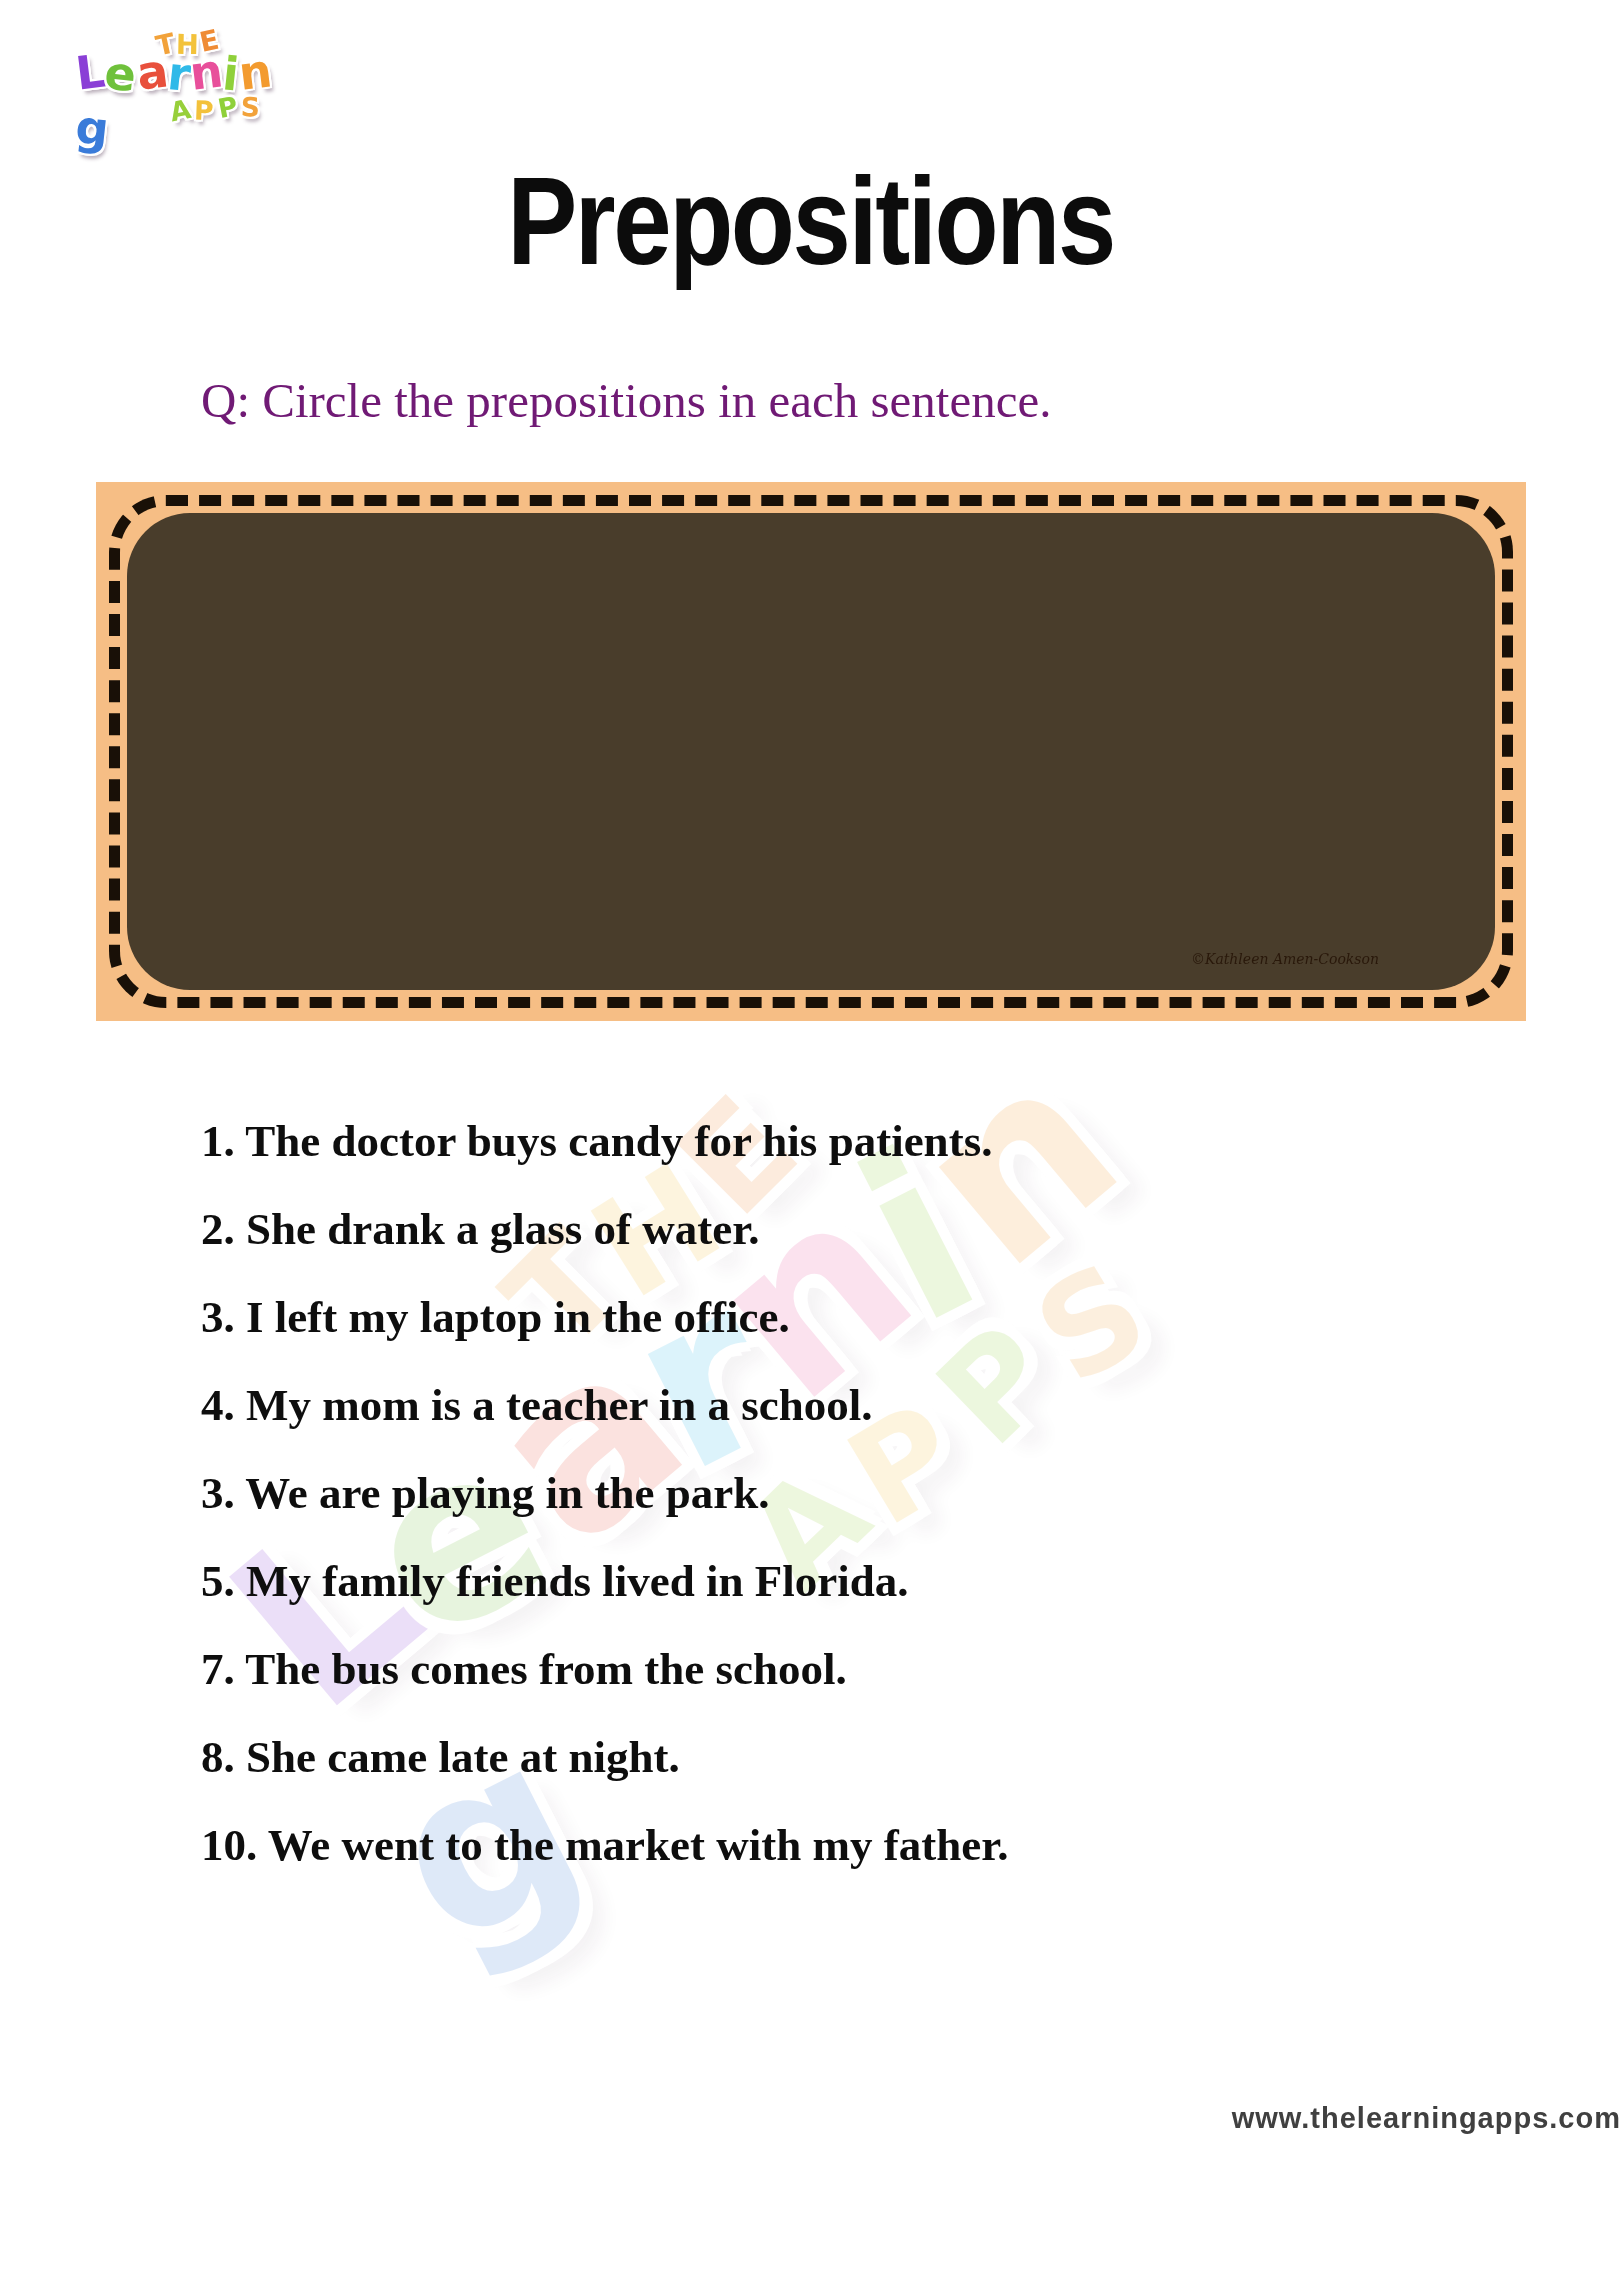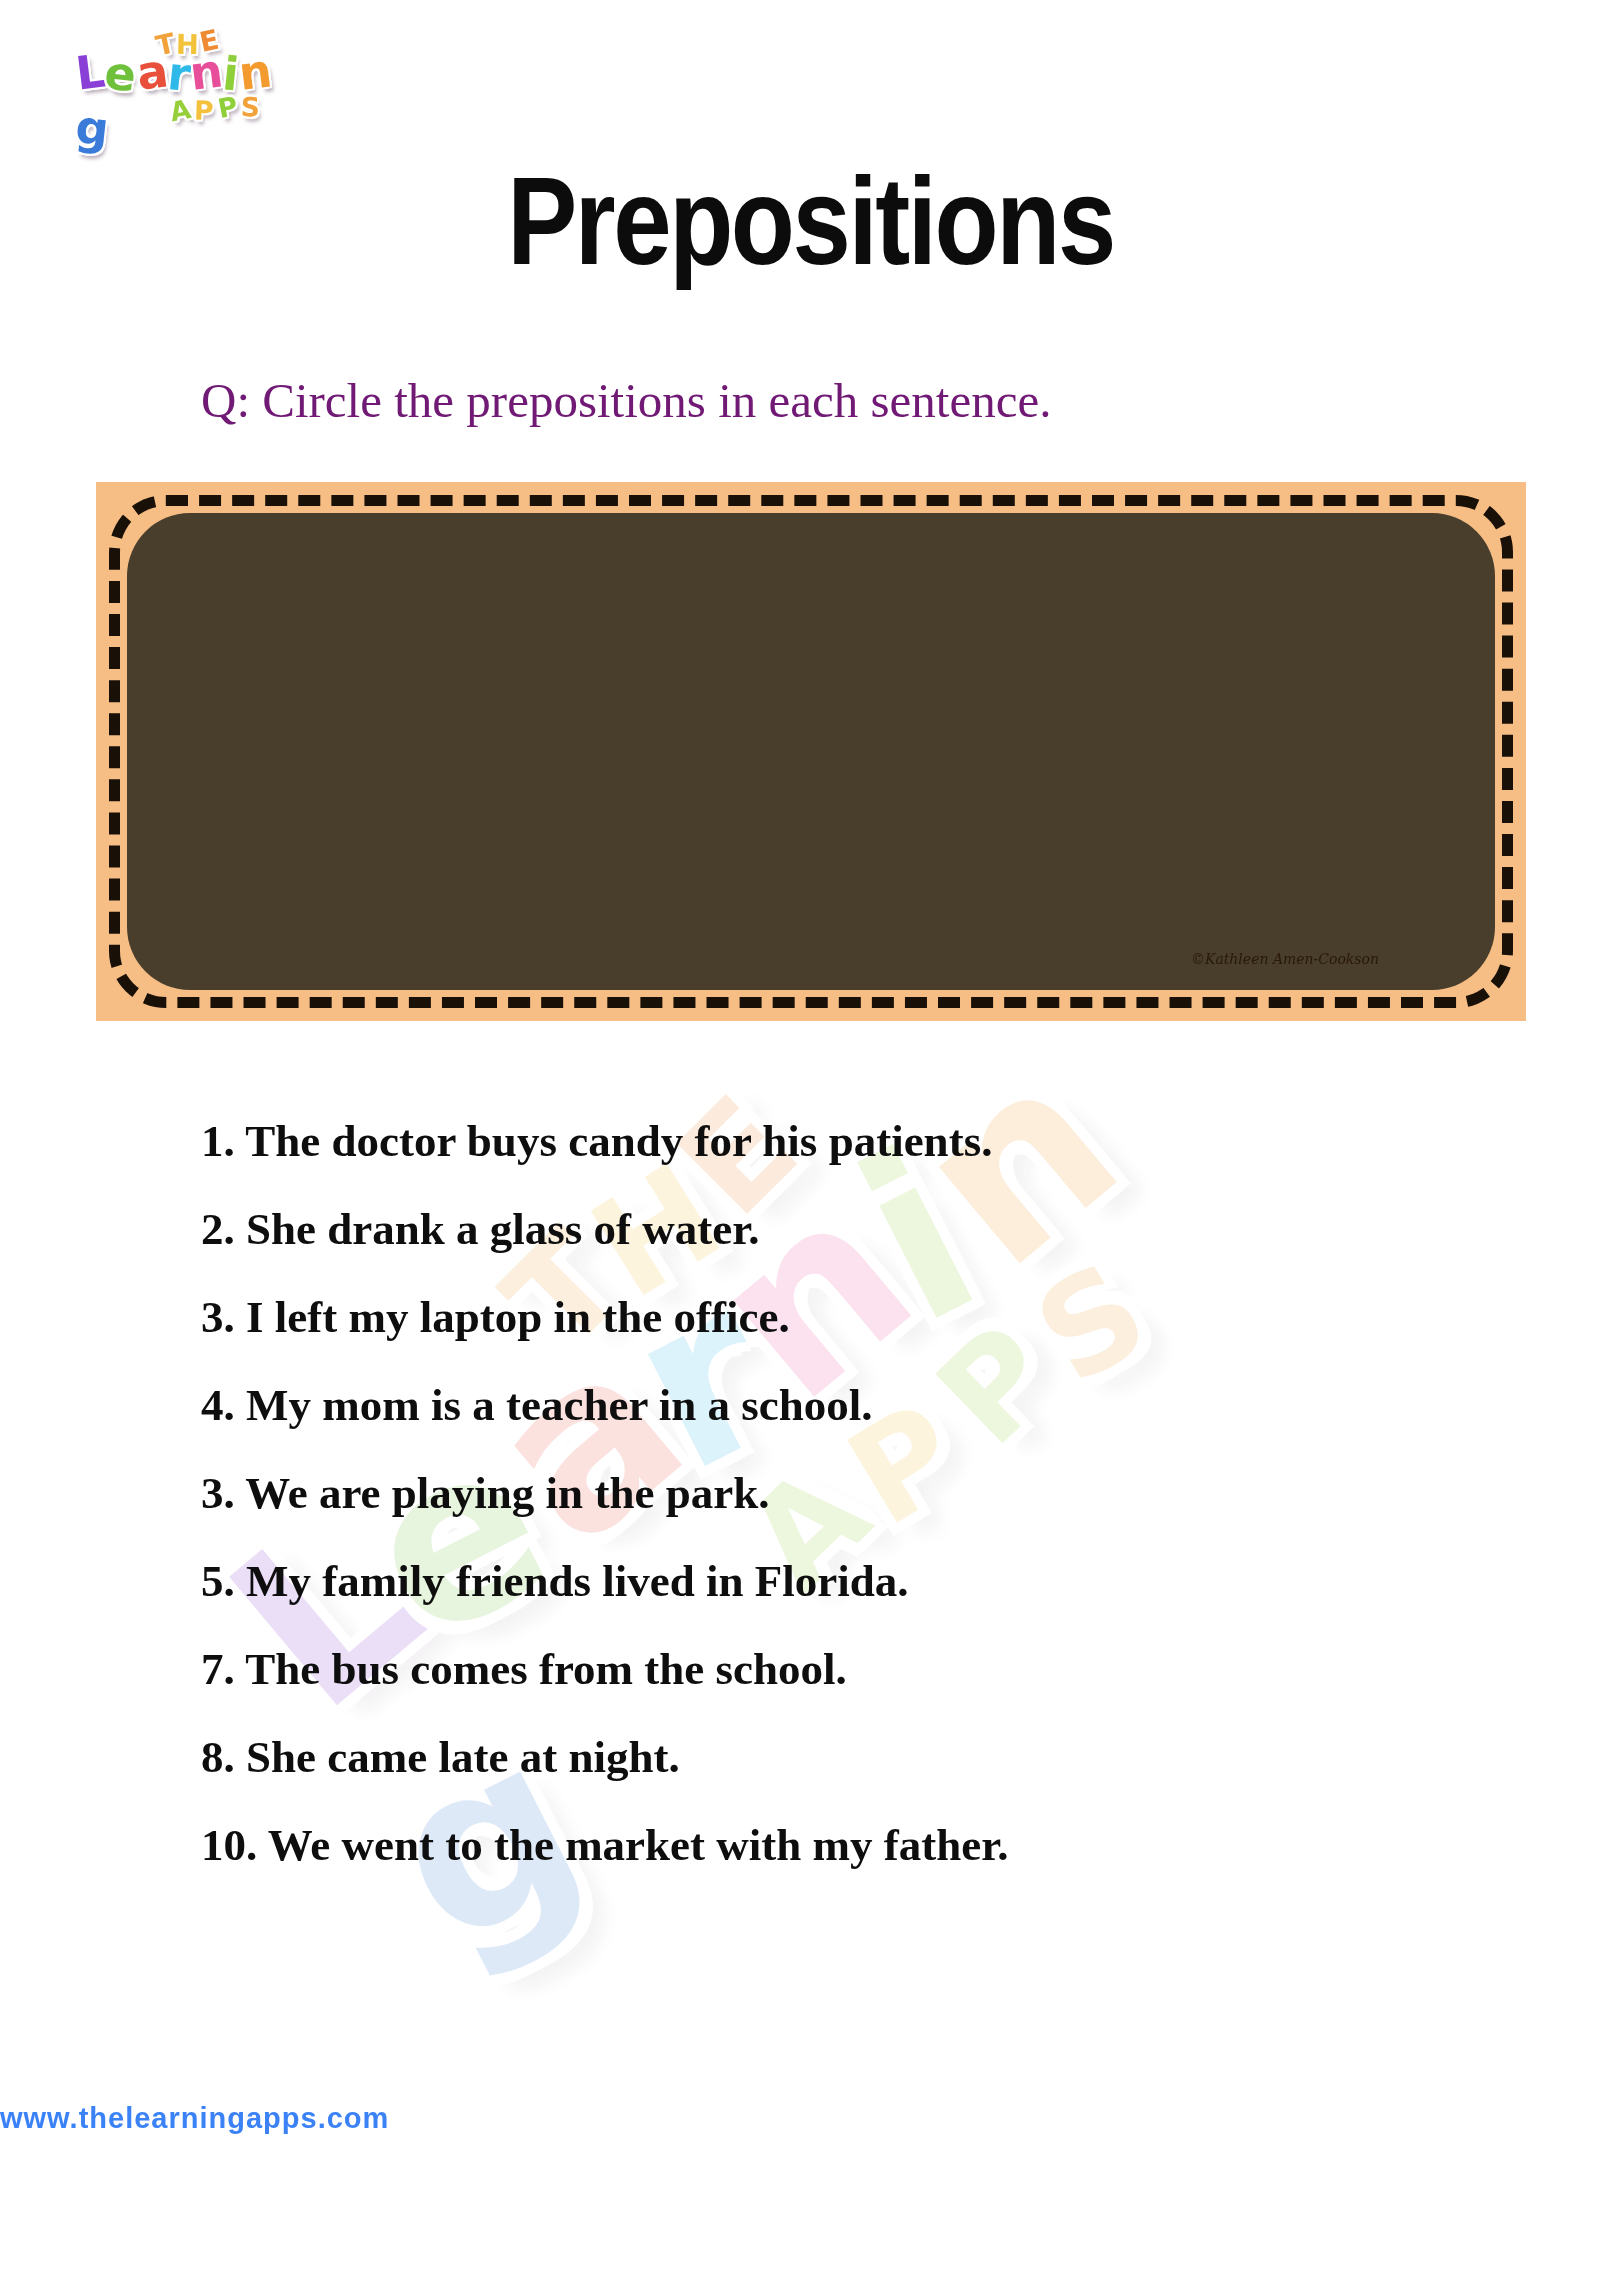--- a/index.html
+++ b/index.html
@@ -56,23 +56,23 @@
   .banner-def.line2 { top:337px; }
   .banner-attribution { position:absolute; right:147px; top:469px; font-size:14px;
     font-style:italic; color:#241205; opacity:.85; font-family:"DejaVu Serif", serif; }
 
   
   .sentence-list { position:absolute; left:201px; top:1117px; width:1225px; }
   .sentence-item { font-family:"Liberation Serif", serif; font-size:45px;
     line-height:49px; color:#0e0e0e; margin-bottom:39px; white-space:nowrap;font-weight:bold; }
 
   
-  .footer-url { position:absolute; top:2102px; left:0; width:100%; text-align:left;
+  .footer-url { position:absolute; top:2102px; left:0; width:100%; text-align:right;
     font-family:"Liberation Sans", sans-serif; font-weight:bold; font-size:29px;
-    letter-spacing:1px; color:#3b82f6; }
+    letter-spacing:1px; color:#404040; }
 </style>
 </head>
 <body>
 
 <div class="watermark">
   <div class="logo-block">
     <div class="logo-the"><span style="color: rgb(242, 162, 58);">T</span><span style="color: rgb(243, 194, 59);">H</span><span style="color: rgb(239, 139, 53);">E</span></div>
     <div class="logo-learning"><span style="color: rgb(138, 63, 214);">L</span><span style="color: rgb(111, 193, 59);">e</span><span style="color: rgb(232, 80, 60);">a</span><span style="color: rgb(47, 185, 232);">r</span><span style="color: rgb(232, 79, 155);">n</span><span style="color: rgb(143, 208, 58);">i</span><span style="color: rgb(243, 155, 47);">n</span><span style="color: rgb(58, 123, 217);">g</span></div>
     <div class="logo-apps"><span style="color: rgb(151, 207, 58);">A</span><span style="color: rgb(243, 193, 59);">P</span><span style="color: rgb(143, 208, 58);">P</span><span style="color: rgb(242, 162, 58);">S</span></div>
   </div>

